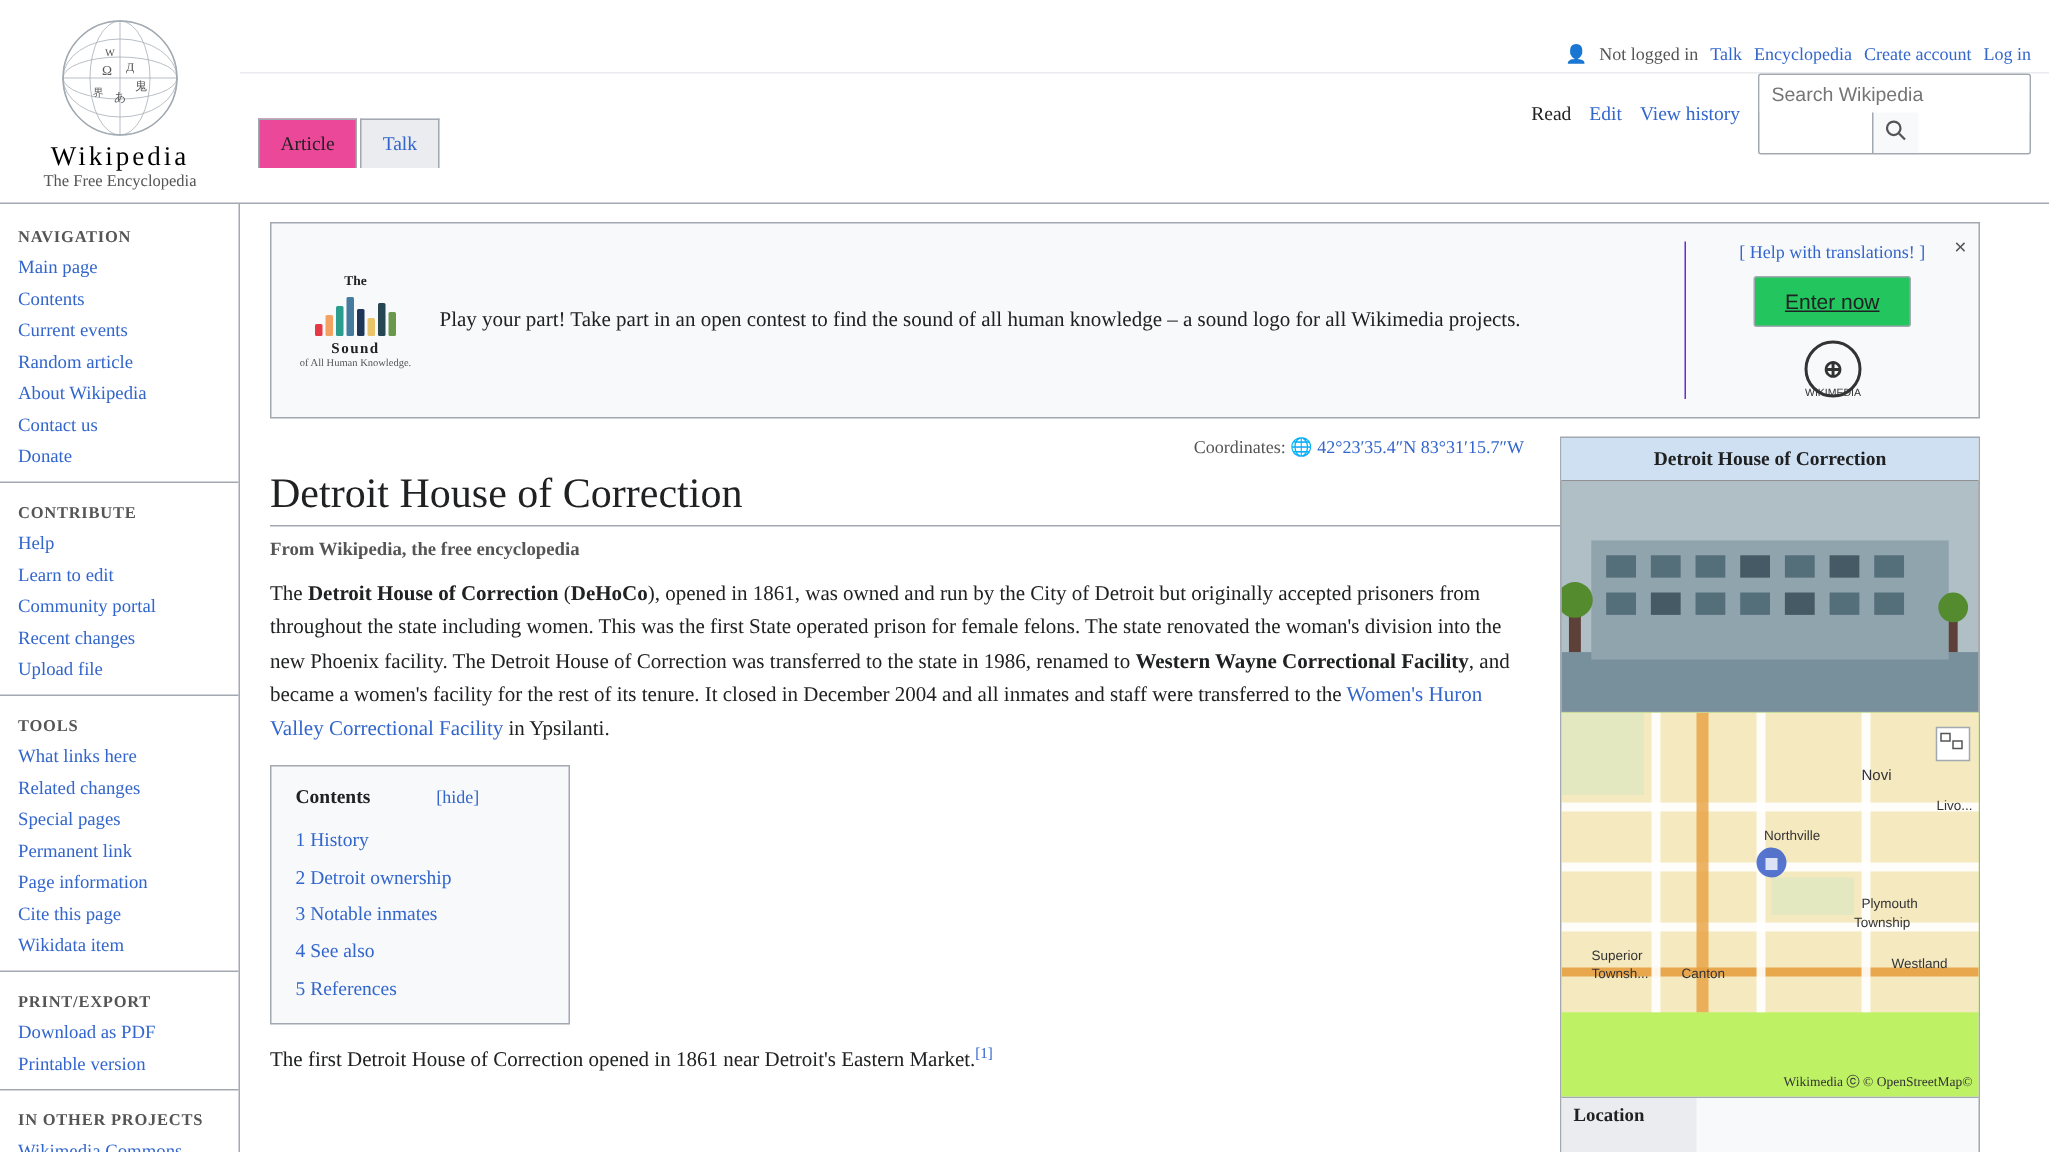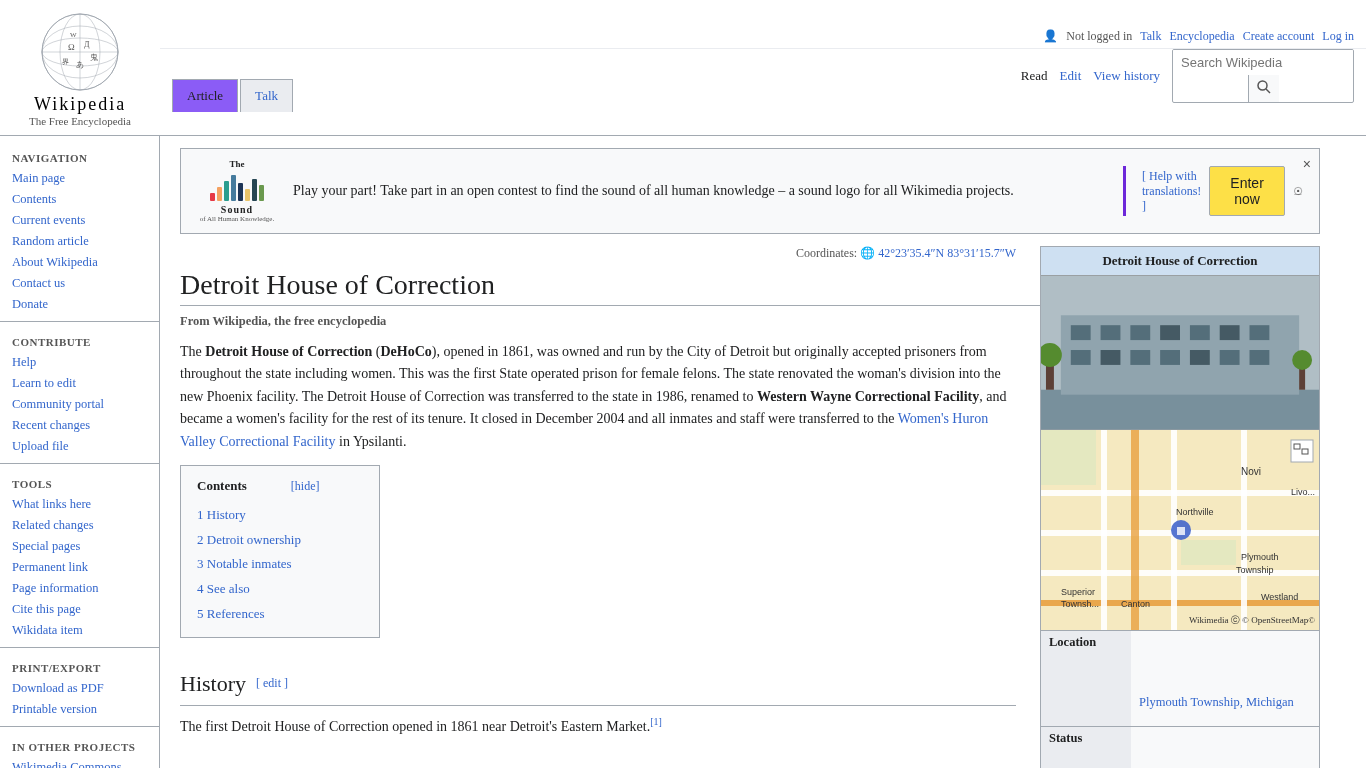--- a/index.html
+++ b/index.html
@@ -88,37 +88,38 @@
       flex-shrink: 0;
       margin-right: 16px;
       display: flex;
       flex-direction: column;
       align-items: center;
       justify-content: center;
     }
     #banner-text { flex: 1; font-size: 14px; color: #202122; }
     #banner-right {
       display: flex;
-      flex-direction: row;
+      flex-direction: column;
       align-items: center;
       justify-content: center;
-      border-left: 3px solid #6d28d9;
+      border-left: 1px solid #6d28d9;
       padding-left: 16px;
       margin-left: 16px;
       gap: 8px;
       width: 180px;
     }
     #enter-now-btn {
-      background: #fde047;
+      background: #22c55e;
       border: 1px solid #a2a9b1;
       padding: 8px 20px;
       cursor: pointer;
       font-size: 14px;
       color: #202122;
       border-radius: 2px;
+      text-decoration: underline;
     }
     #banner-close {
       position: absolute;
       top: 8px;
       right: 8px;
       cursor: pointer;
       font-size: 14px;
       color: #555;
       background: none;
       border: none;
@@ -151,21 +152,21 @@
       width: 100%;
       height: 155px;
       background: #888;
       overflow: hidden;
       display: flex;
       align-items: center;
       justify-content: center;
     }
     .infobox-map {
       width: 100%;
-      height: 200px;
+      height: 256px;
       background: #bef264;
       position: relative;
       overflow: hidden;
     }
     .map-attribution {
       position: absolute;
       bottom: 2px;
       right: 4px;
       font-size: 9px;
       color: #333;
@@ -281,21 +282,21 @@
     .page-tab {
       padding: 8px 14px;
       font-size: 13px;
       cursor: pointer;
       color: #3366cc;
       border: 1px solid transparent;
       border-bottom: none;
       margin-right: 2px;
       position: relative;
       top: 1px;
-      background: #8b5cf6;
+      background: #ec4899;
     }
     .page-tab.active {
       border-color: #a2a9b1;
       border-bottom-color: #fff;
       color: #202122;
     }
     .view-tabs {
       display: flex;
       align-items: center;
       gap: 12px;
@@ -538,26 +539,20 @@
             <span id="toc-hide">[hide]</span>
           </div>
           <div class="toc-item"><a href="#">1 History</a></div>
           <div class="toc-item"><a href="#">2 Detroit ownership</a></div>
           <div class="toc-item"><a href="#">3 Notable inmates</a></div>
           <div class="toc-item"><a href="#">4 See also</a></div>
           <div class="toc-item"><a href="#">5 References</a></div>
         </div>
 
         
-        <h2 class="section-heading">
-          <span>History</span>
-          <span class="section-edit">
-            <a href="#">[ edit ]</a>
-          </span>
-        </h2>
 
         <p>
           The first Detroit House of Correction opened in 1861 near Detroit's Eastern Market.<sup><a href="#">[1]</a></sup>
         </p>
 
         
       </div>
     </div>
   </div>
 </div>

